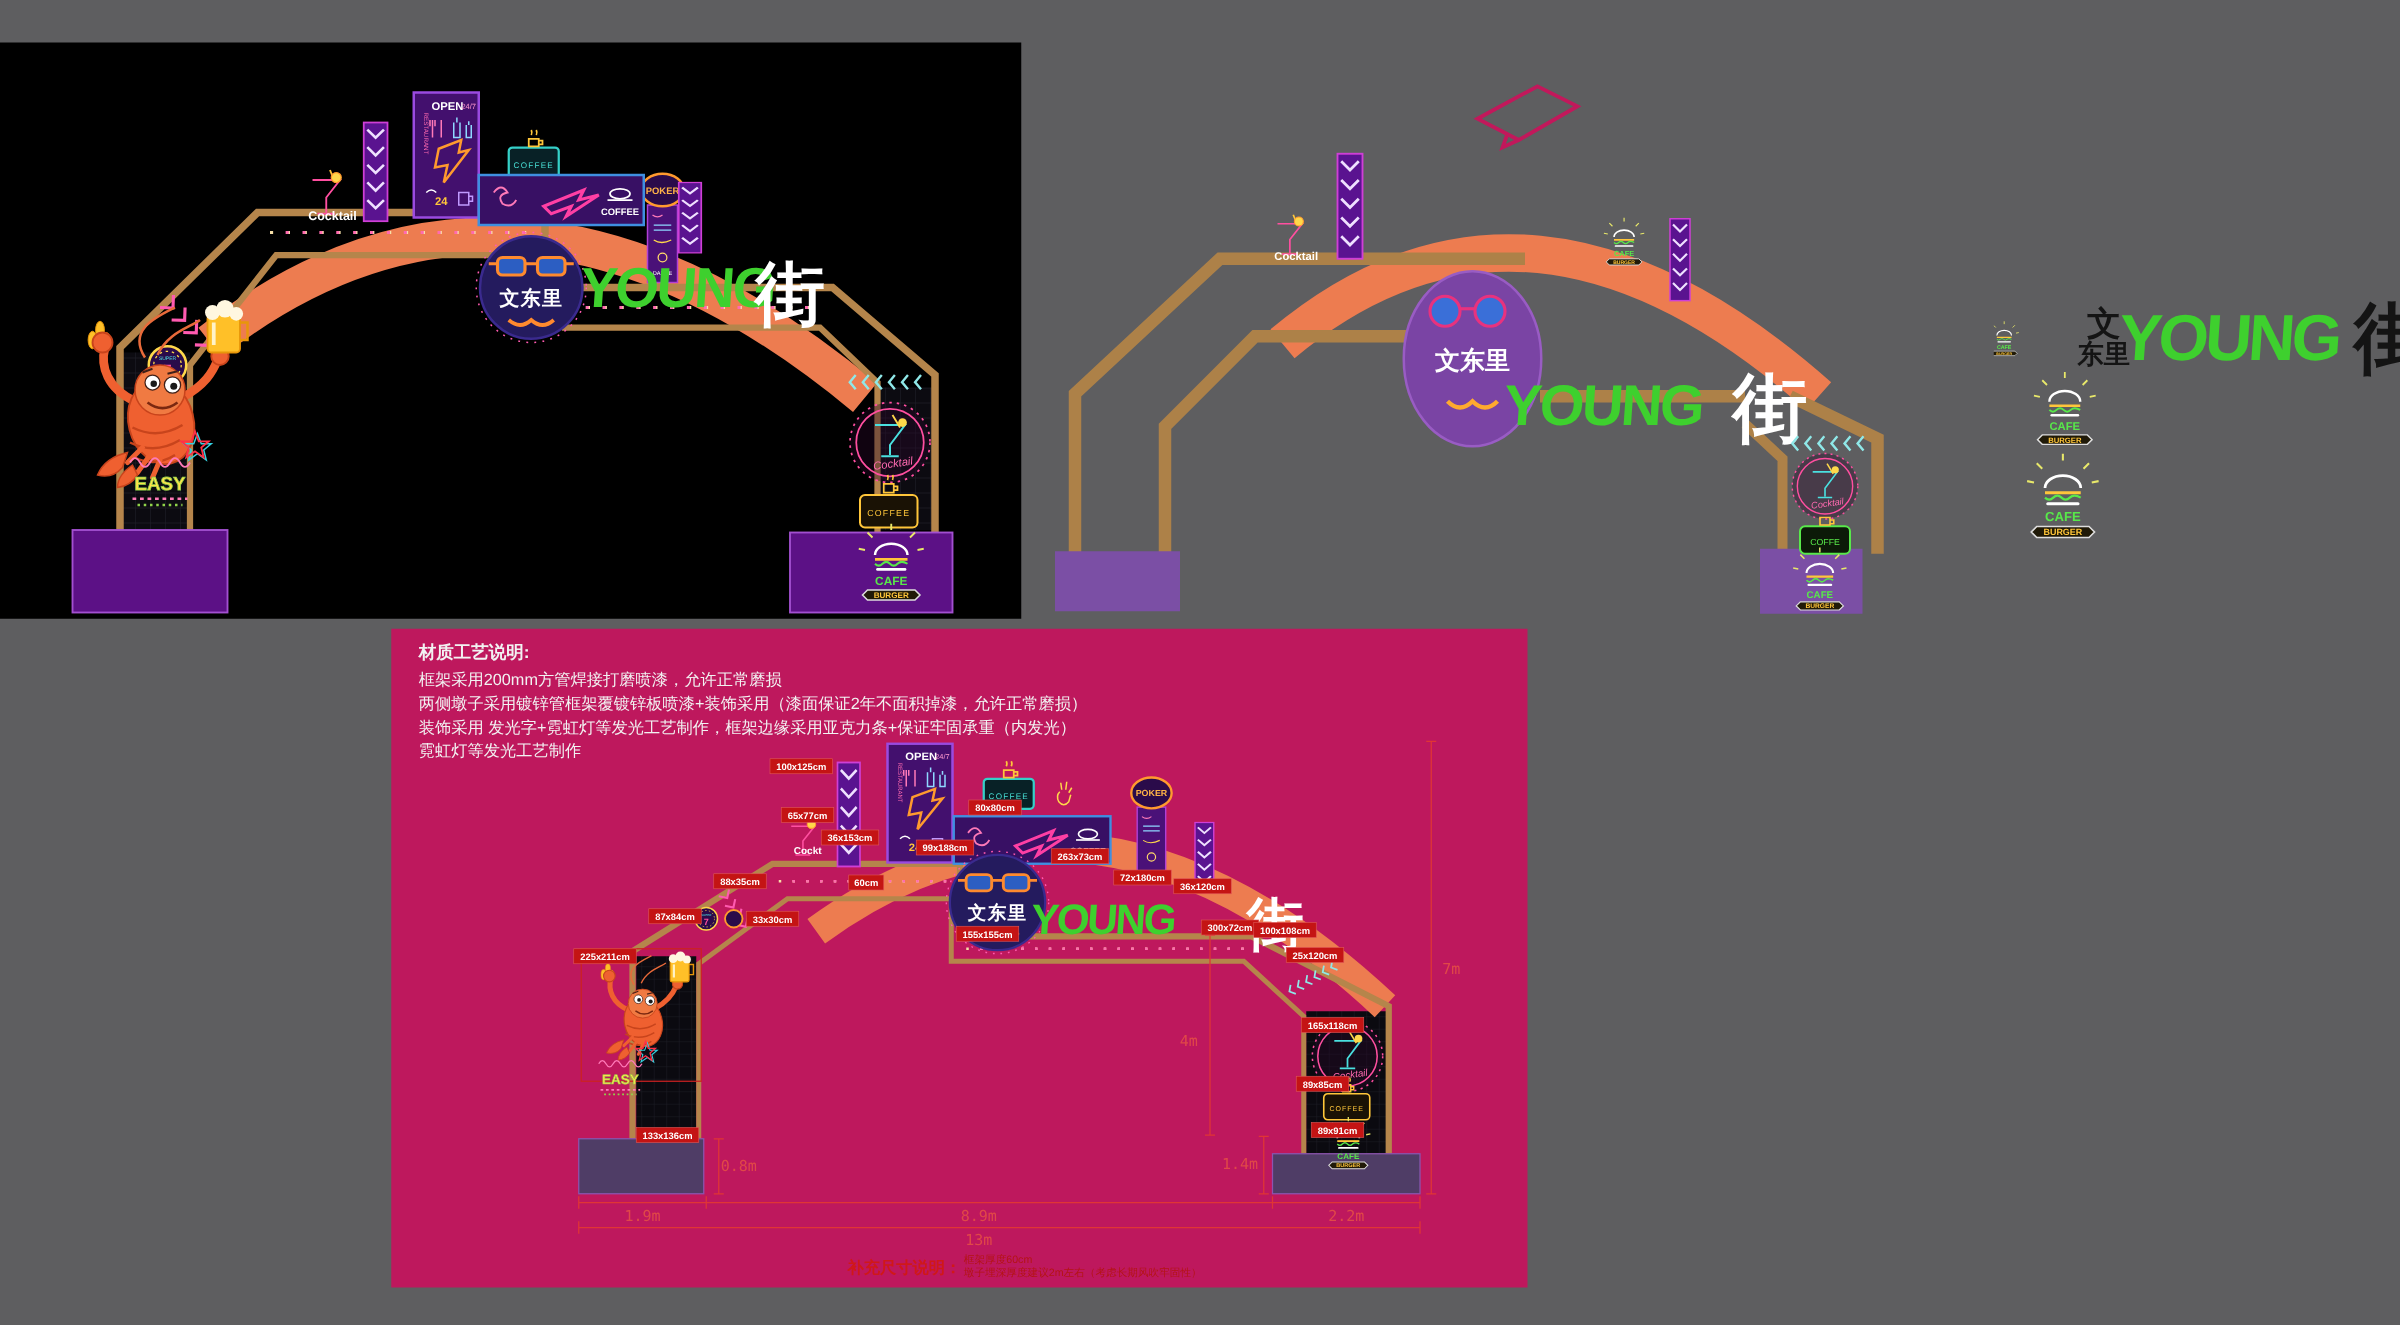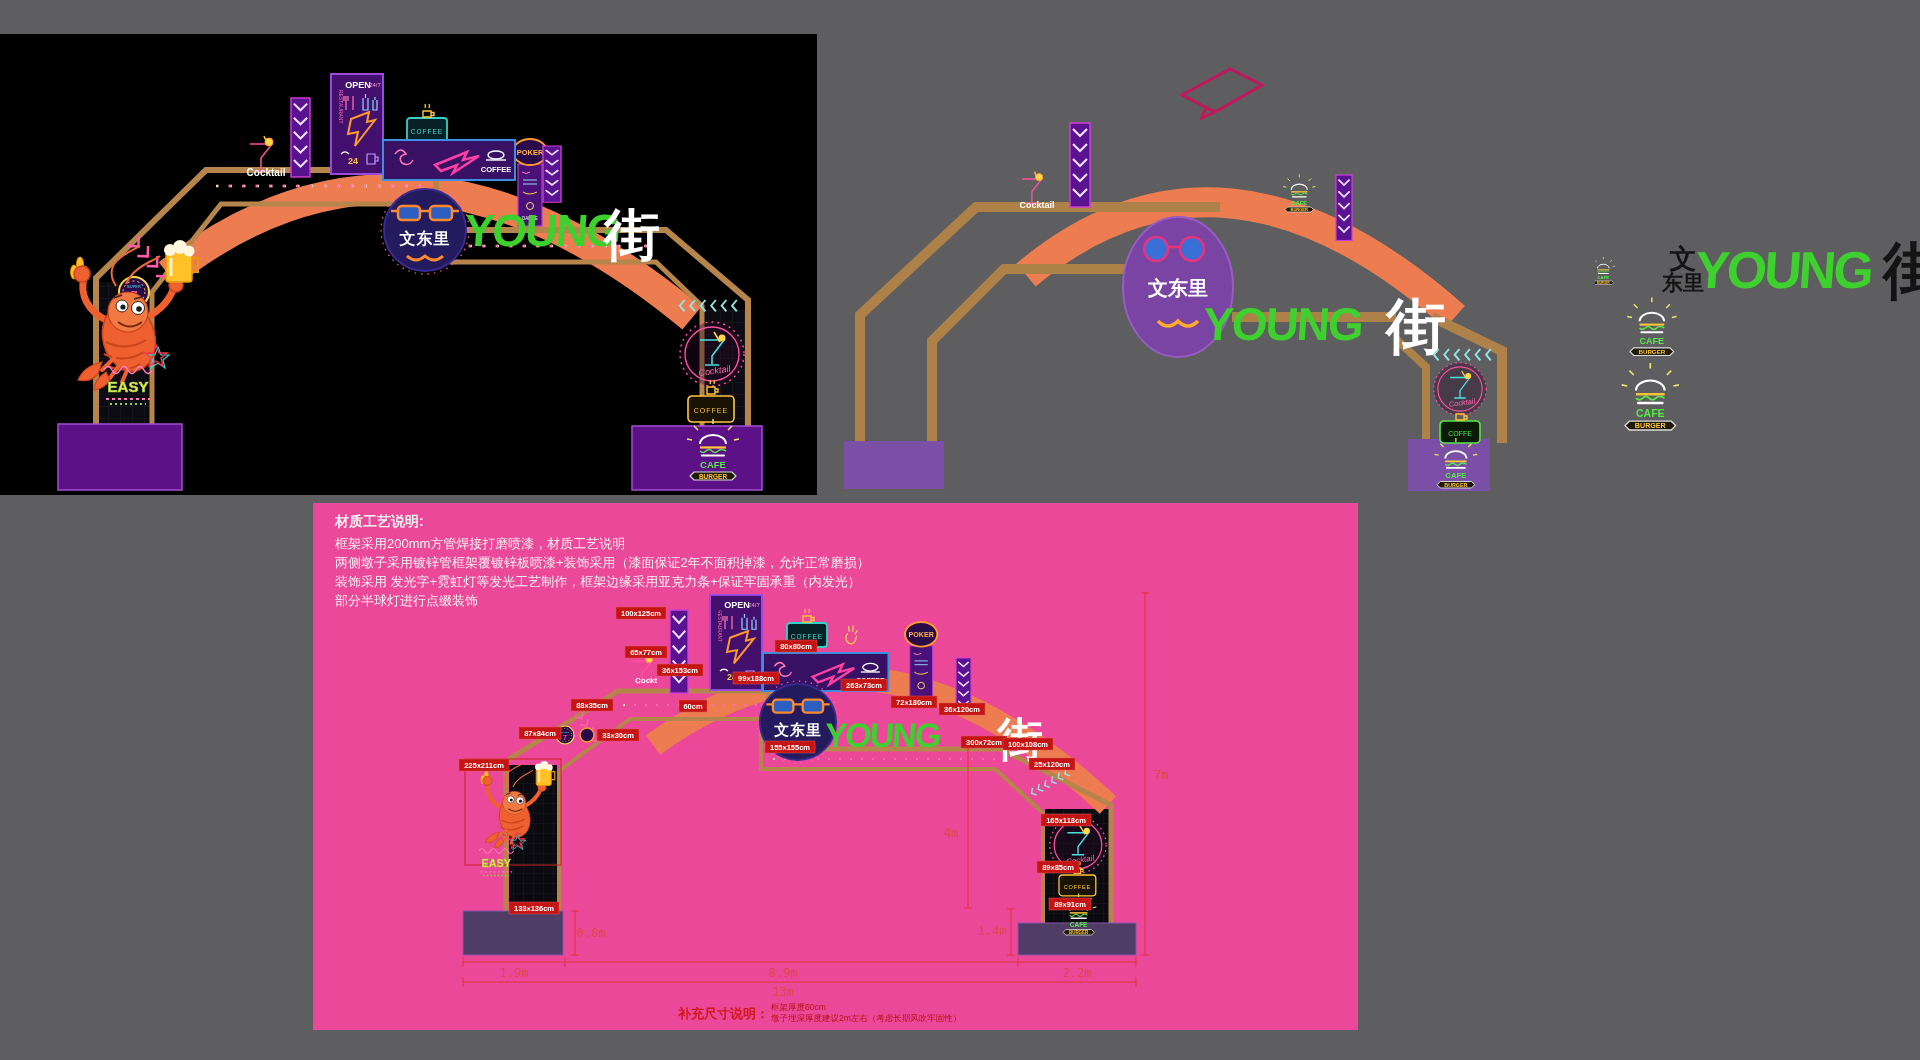--- a/index.html
+++ b/index.html
@@ -1,20 +1,20 @@
 <!DOCTYPE html>
 <html><head>
 <meta charset="utf-8">
 <style>
   html,body{margin:0;padding:0;background:#5e5e60;overflow:hidden;
     font-family:"Liberation Sans",sans-serif;}
   #stage{position:relative;width:1920px;height:1060px;background:#5e5e60;overflow:hidden;}
   .panel{position:absolute;}
   #front-view{left:0;top:34px;width:817px;height:461px;background:#000;}
-  #tech-panel{left:313px;top:503px;width:1045px;height:527px;background:#ec4899;}
+  #tech-panel{left:313px;top:503px;width:909px;height:527px;background:#be185d;}
   #persp-view{left:830px;top:55px;width:700px;height:440px;}
   #logo-detail{left:1595px;top:230px;width:325px;height:250px;}
   
   .notes{position:absolute;left:22px;top:10px;width:690px;color:#f2f2f2;}
   .notes .title{font-weight:bold;font-size:14px;margin-bottom:3px;}
   .notes .line{font-size:13px;line-height:19px;}
   
   text{font-family:"Liberation Sans",sans-serif;}
   .lbl{fill:#c41414;stroke:#e05555;stroke-width:.5;}
   .lblt{fill:#fff;font-size:7.5px;font-weight:bold;text-anchor:middle;}
@@ -308,24 +308,24 @@
       <path d="M-4,0 h8 v6 h-8 z M4,2 h3 v3 h-3"></path>
     </g>
   </g>
   <use href="#def-cafeburger" transform="translate(607,392) scale(0.82)"></use>
 </svg>
 </div>
 
 <div id="tech-panel" class="panel">
   <div class="notes">
     <div class="title">材质工艺说明:</div>
-    <div class="line">框架采用200mm方管焊接打磨喷漆，材质工艺说明</div>
+    <div class="line">框架采用200mm方管焊接打磨喷漆，允许正常磨损</div>
     <div class="line">两侧墩子采用镀锌管框架覆镀锌板喷漆+装饰采用（漆面保证2年不面积掉漆，允许正常磨损）</div>
     <div class="line">装饰采用 发光字+霓虹灯等发光工艺制作，框架边缘采用亚克力条+保证牢固承重（内发光）</div>
-    <div class="line">部分半球灯进行点缀装饰</div>
+    <div class="line">霓虹灯等发光工艺制作</div>
   </div>
 
   <svg width="937" height="527" viewBox="0 0 937 527" style="position:absolute;left:0;top:0">
     <defs>
       <pattern id="gridC" width="10" height="10" patternUnits="userSpaceOnUse">
         <rect width="10" height="10" fill="#0b0a10"></rect>
         <path d="M10 0H0V10" stroke="#1d1d26" stroke-width="0.8" fill="none"></path>
       </pattern>
     </defs>
 

